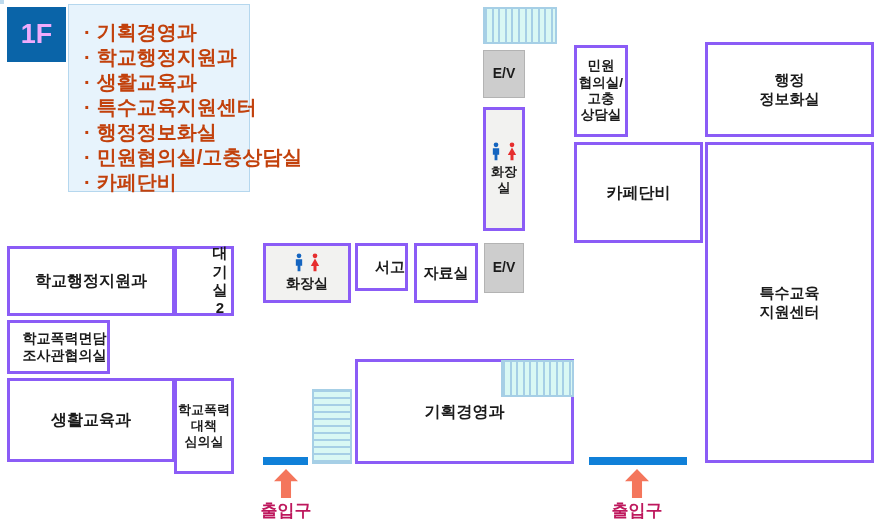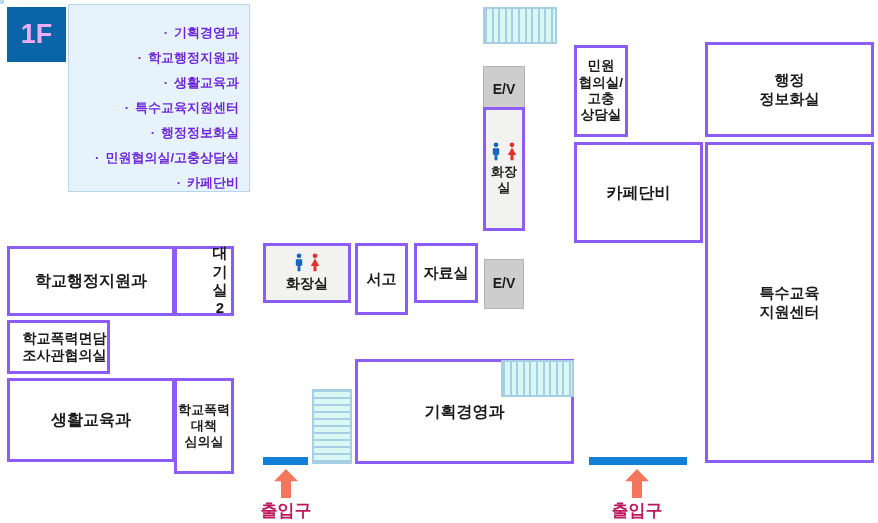--- a/index.html
+++ b/index.html
@@ -20,41 +20,40 @@
     position:absolute; box-sizing:border-box;
     background:#ffffff; border:3px solid #8b5cf6;
     display:flex; flex-direction:column; align-items:center; justify-content:center;
     text-align:center; font-weight:700; font-size:15px; line-height:1.22;
   }
   .room .lbl { white-space:pre-line; }
   .fs16 { font-size:16px; }
   .fs14 { font-size:14px; }
   .fs135 { font-size:13.5px; }
   .fs13 { font-size:13px; }
-  .ev { background:#cdcdcd; border:1px solid #b3b3b3; font-weight:600; font-size:14px;margin-top:16px; }
+  .ev { background:#cdcdcd; border:1px solid #b3b3b3; font-weight:600; font-size:14px; }
   .wc { background:#f2f2f0; }
   .wc .icons { display:flex; gap:6px; align-items:flex-end; margin-bottom:3px; }
   
   .stairs {
     position:absolute; box-sizing:border-box; border:2px solid #a6cfe6;
   }
   .stairs.vert { background:repeating-linear-gradient(90deg,#a6cfe6 0 2px,#d9f8f4 2px 6.6px); }
   .stairs.horiz { background:repeating-linear-gradient(0deg,#a6cfe6 0 2px,#d9f8f4 2px 7px); }
   
   .badge {
     position:absolute; left:7; top:7px; left:7px; width:59px; height:55px;
     background:#0a64a8; color:#f0abfc; font-size:27px; font-weight:700;
     display:flex; align-items:center; justify-content:center;
   }
   .legend {
     position:absolute; left:68px; top:4px; width:182px; height:188px;
     box-sizing:border-box; background:#e7f3fc; border:1px solid #b5d7ee;
-    padding:15px 10px 0 15px; font-size:13px; font-weight:700; line-height:25px;
-    color:#6d28d9;
-    text-align:right;
+    padding:15px 10px 0 15px; font-size:20px; font-weight:700; line-height:25px;
+    color:#c2410c;
   }
   .legend-item { white-space:nowrap; }
   .legend-item .bullet { margin-right:6px; }
   
   .ent-bar { position:absolute; height:8px; background:#1080d8; }
   .ent-arrow {
     position:absolute; width:24px; height:29px; background:#f4765c;
     clip-path:polygon(50% 0,100% 42%,71% 42%,71% 100%,29% 100%,29% 42%,0 42%);
   }
   .ent-label {
@@ -145,21 +144,21 @@
           <circle cx="6" cy="3" r="2.8"></circle>
           <path d="M2.2 7 h7.6 v8 h-2.1 v6.5 h-3.4 V15 H2.2 z"></path>
         </svg>
       <svg class="person" width="10" height="19" viewBox="0 0 12 22" fill="#e62e2e">
           <circle cx="6" cy="3" r="2.8"></circle>
           <path d="M6 6.2 L11 15.2 H7.8 V21.5 H4.2 V15.2 H1 Z"></path>
         </svg>
     </span>
     <span class="lbl">화장실</span>
   </div>
-  <div class="room" style="left:355px;top:243px;width:53px;height:72px;">
+  <div class="room" style="left:355px;top:243px;width:53px;height:48px;align-items:flex-end;">
     <span class="lbl">서고</span>
   </div>
   <div class="room" style="left:414px;top:243px;width:64px;height:60px;">
     <span class="lbl">자료실</span>
   </div>
   <div class="room ev" style="left:484px;top:243px;width:40px;height:50px;">
     <span class="lbl">E/V</span>
   </div>
 
   <div class="room fs16" style="left:355px;top:359px;width:219px;height:105px;">

